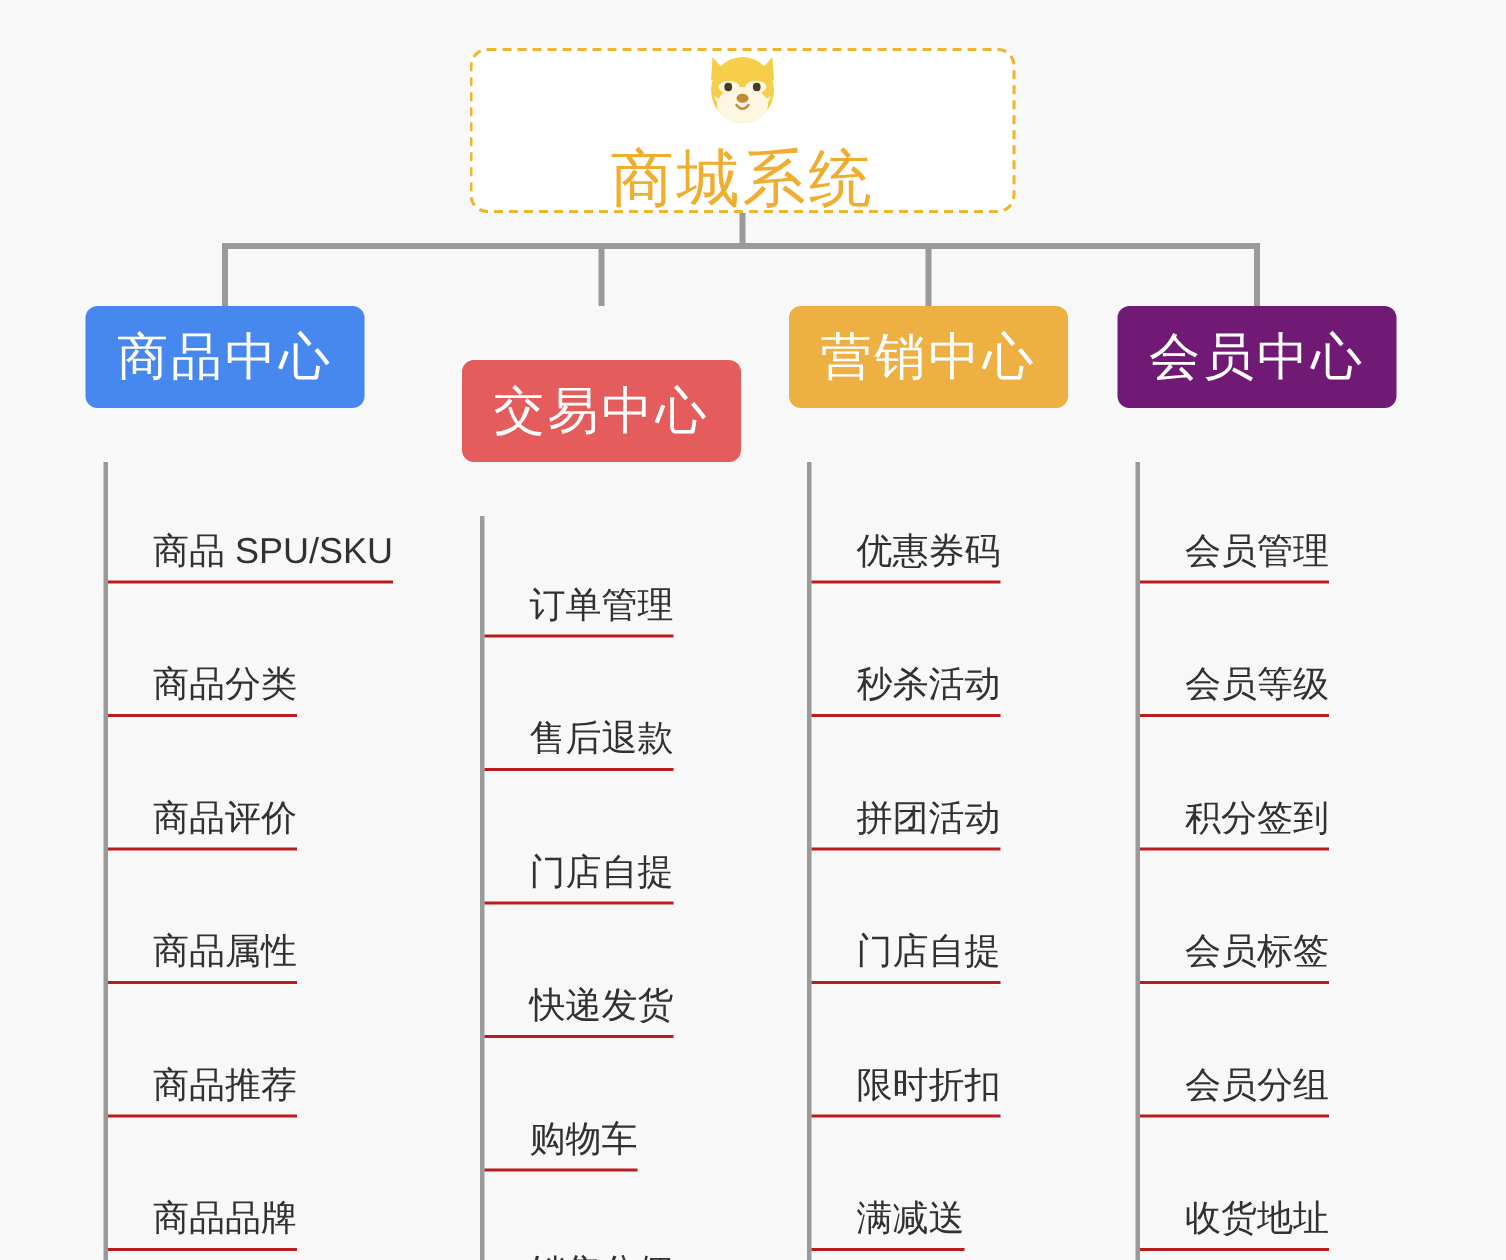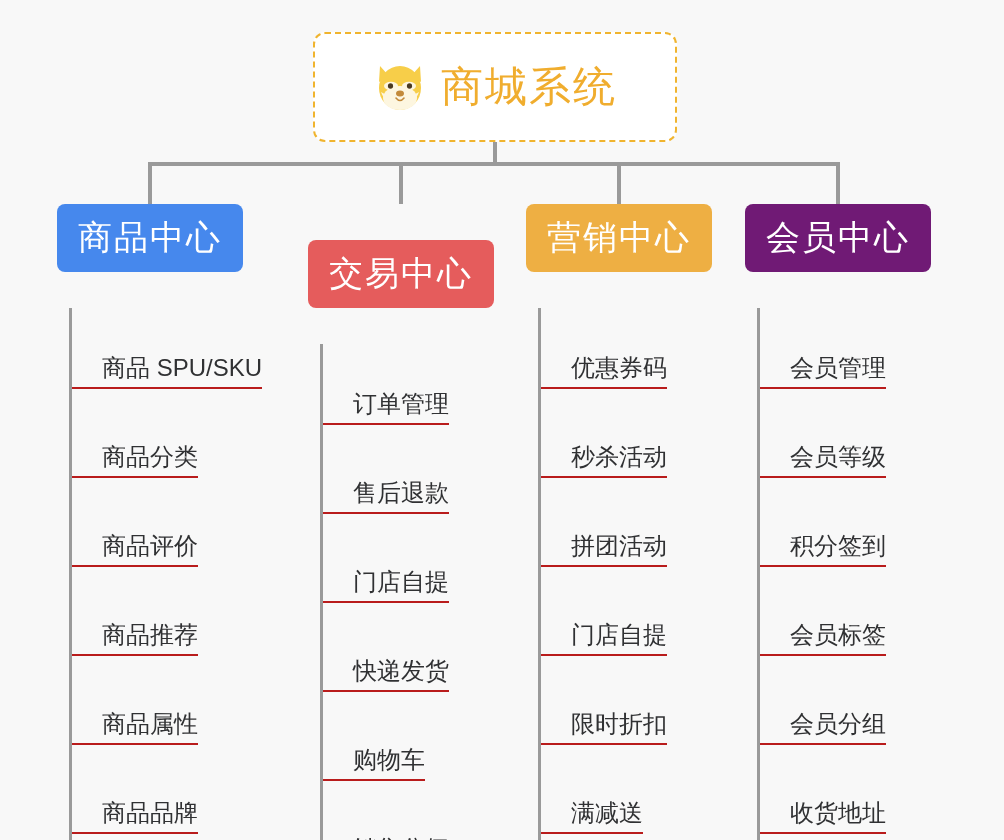--- a/index.html
+++ b/index.html
@@ -29,20 +29,21 @@
     width: 364px;
     height: 110px;
     box-sizing: border-box;
     background: #ffffff;
     border: 2px dashed #f0b42e;
     border-radius: 12px;
     display: flex;
     align-items: center;
     justify-content: center;
     gap: 14px;
+    flex-direction: column;
   }
   .root-title {
     font-size: 42px;
     color: #f0ad2e;
     letter-spacing: 2px;
     line-height: 1;
     white-space: nowrap;
   }
   .dog-icon {
     width: 54px;
@@ -149,24 +150,24 @@
       <div class="leaf-item">
           <span class="leaf-label">商品 SPU/SKU</span>
         </div>
       <div class="leaf-item">
           <span class="leaf-label">商品分类</span>
         </div>
       <div class="leaf-item">
           <span class="leaf-label">商品评价</span>
         </div>
       <div class="leaf-item">
+          <span class="leaf-label">商品属性</span>
+        </div>
+      <div class="leaf-item">
           <span class="leaf-label">商品推荐</span>
-        </div>
-      <div class="leaf-item">
-          <span class="leaf-label">商品属性</span>
         </div>
       <div class="leaf-item">
           <span class="leaf-label">商品品牌</span>
         </div>
     </div>
   </div>
 
   <div class="column col-2">
     <div class="cat-box" style="background:#e55c5c;margin-top:36px;">
       <span>交易中心</span>

